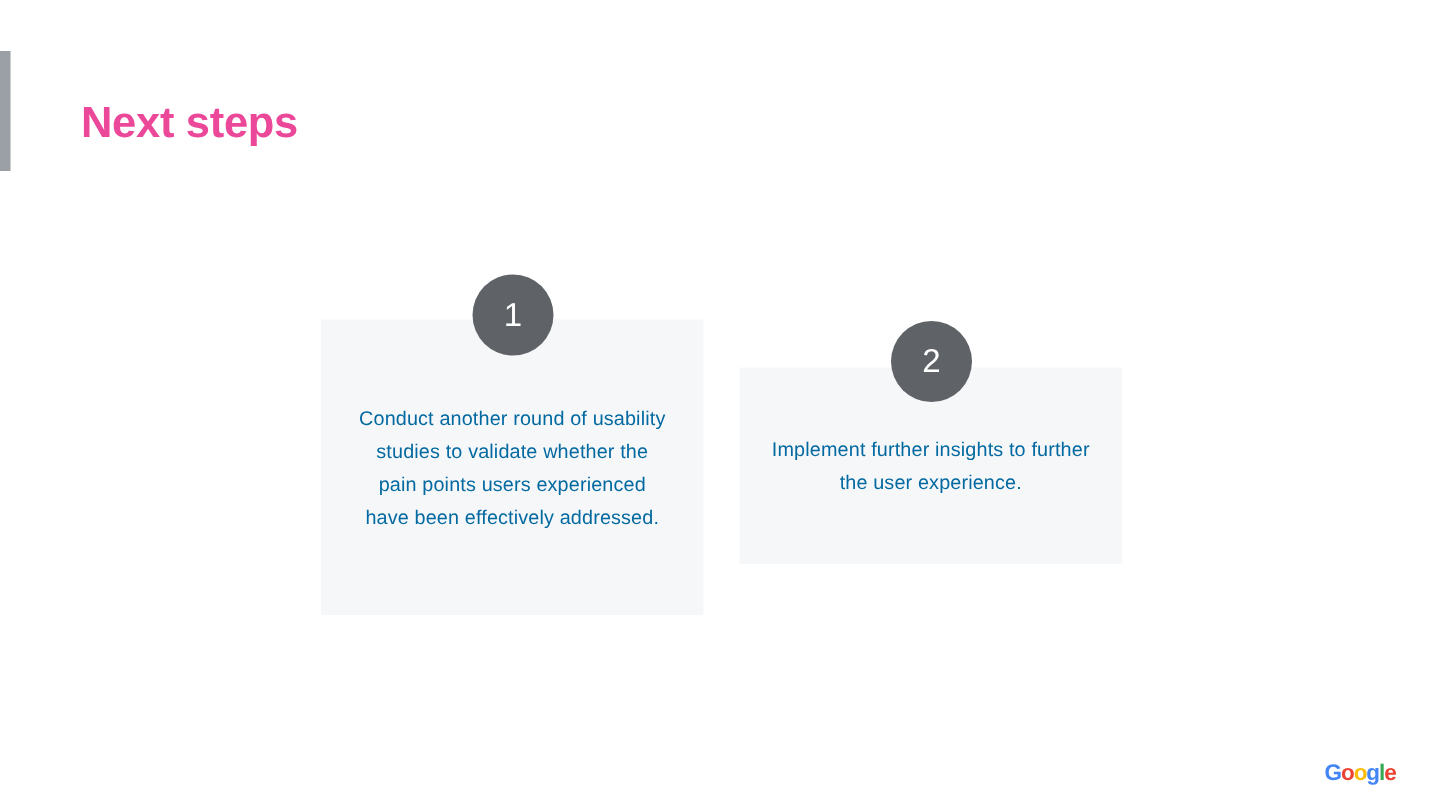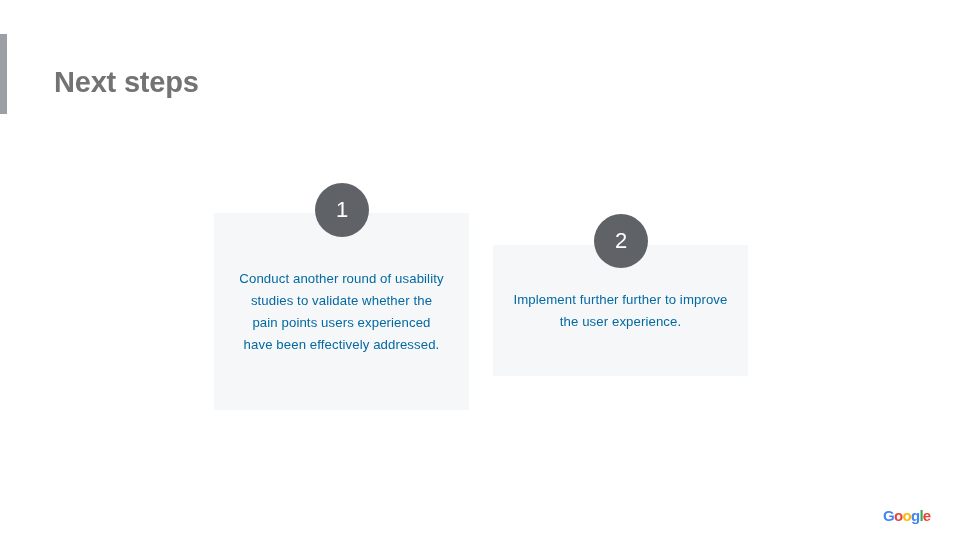--- a/index.html
+++ b/index.html
@@ -29,21 +29,21 @@
     height: 80px;
     background: #9aa0a6;
   }
   
   .page-title {
     position: absolute;
     left: 54px;
     top: 63px;
     font-size: 29px;
     font-weight: bold;
-    color: #737373;
+    color: #ec4899;
     letter-spacing: -0.2px;
     line-height: 38px;
     white-space: nowrap;
   }
   
   .steps {
     position: absolute;
     left: 0;
     top: 0;
     width: 960px;
@@ -143,21 +143,21 @@
       <div class="step-card" style="background: rgb(246, 247, 249);">
         <div class="step-text">Conduct another round of usability studies to validate whether the pain points users experienced have been effectively addressed.</div>
       </div>
       <div class="step-badge" style="background: rgb(95, 99, 104);">
         <span>1</span>
       </div>
     </div>
 
     <div class="step step-2">
       <div class="step-card" style="background: rgb(246, 247, 249);">
-        <div class="step-text">Implement further further to improve the user experience.</div>
+        <div class="step-text">Implement further insights to further the user experience.</div>
       </div>
       <div class="step-badge" style="background: rgb(95, 99, 104);">
         <span>2</span>
       </div>
     </div>
 
   </div>
 
   <div class="google-logo"><span style="color: rgb(66, 133, 244);">G</span><span style="color: rgb(234, 67, 53);">o</span><span style="color: rgb(251, 188, 5);">o</span><span style="color: rgb(66, 133, 244);">g</span><span style="color: rgb(52, 168, 83);">l</span><span style="color: rgb(234, 67, 53);">e</span></div>
 

